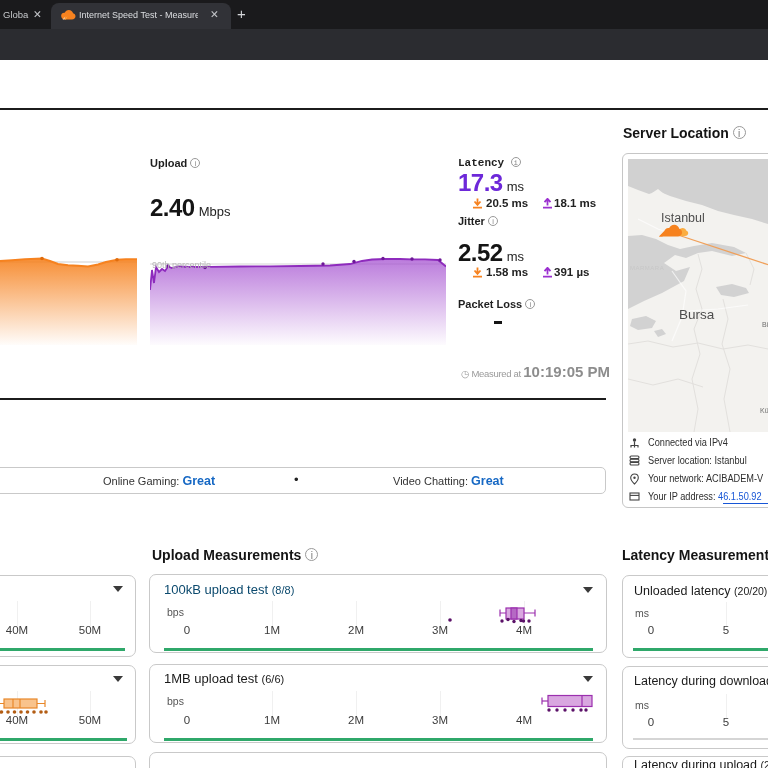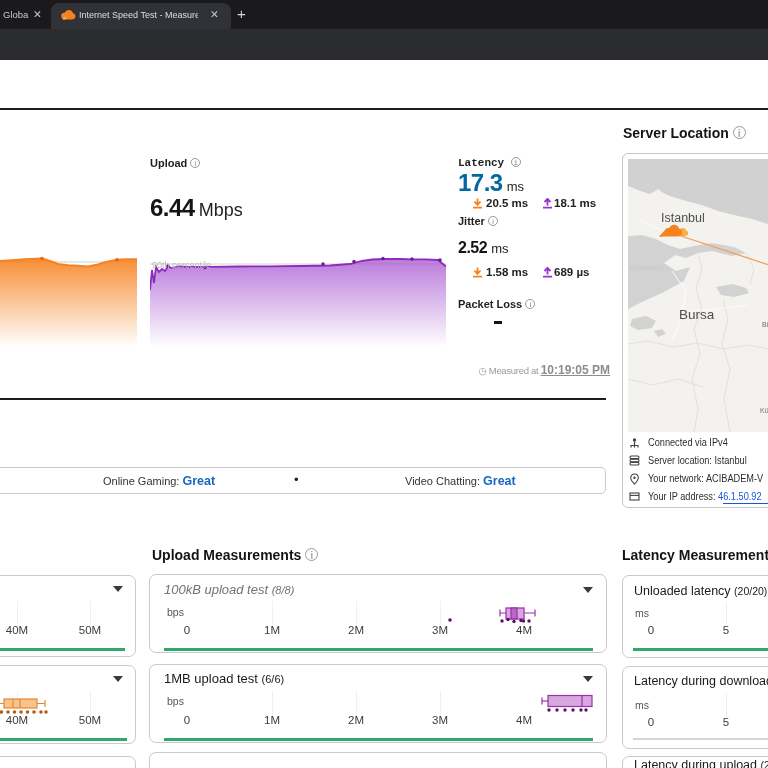--- a/index.html
+++ b/index.html
@@ -26,21 +26,21 @@
   <path d="M3,19 L9,13 L6.5,19 Z" fill="#f0e6d8" opacity="0.9"></path>
 </svg>
 <div class="abs" style="left:79px;top:10px;width:119px;font-size:9px;color:#dddfe2;white-space:nowrap;overflow:hidden;">Internet Speed Test - Measure F</div>
 <div class="abs" style="left:210px;top:8px;font-size:10.5px;color:#c3c5c9;">✕</div>
 <div class="abs" style="left:237px;top:5px;font-size:15px;color:#d4d6d9;">+</div>
 <div class="abs" style="left:0;top:29px;width:768px;height:31px;background:#2b2c30;"></div>
 
 <div class="abs" style="left:0;top:108px;width:768px;height:2px;background:#1c1c1c;"></div>
 
 <div class="abs b" style="left:150px;top:157px;font-size:11px;color:#1f1f1f;">Upload <span style="font-weight:normal;color:#888;font-size:7.5px;border:1px solid #999;border-radius:50%;width:10px;height:10px;display:inline-block;text-align:center;line-height:10px;vertical-align:1px;">i</span></div>
-<div class="abs" style="left:150px;top:194px;"><span class="b" style="font-size:24px;color:#141414;letter-spacing:-0.5px;">6.44</span><span style="font-size:18px;color:#222;margin-left:4px;">Mbps</span></div>
+<div class="abs" style="left:150px;top:194px;"><span class="b" style="font-size:24px;color:#141414;letter-spacing:-0.5px;">2.40</span><span style="font-size:13px;color:#222;margin-left:4px;">Mbps</span></div>
 
 <svg class="abs" style="left:0;top:250px;" width="137" height="95" viewBox="0 0 137 95">
   <defs>
       <linearGradient id="og" x1="0" y1="0" x2="0" y2="1">
     <stop offset="0" stop-color="#f6821f" stop-opacity="0.9"></stop>
     <stop offset="1" stop-color="#f6821f" stop-opacity="0.02"></stop>
   </linearGradient>
     </defs>
   <line x1="0" y1="12" x2="137" y2="12" stroke="#cfcfcf" stroke-width="1"></line>
   <path d="M0,11 L12,10.3 L25,9.3 L42,8.5 L50,11 L58,14 L68,15.3 L78,15.8 L88,16.5 L98,14.5 L106,12 L117,9.7 L126,9.3 L137,9.3 L137,95 L0,95 Z" fill="url(#og)"></path>
@@ -65,52 +65,52 @@
       <circle cx="173" cy="14" r="1.7"></circle>
       <circle cx="204" cy="11.5" r="1.7"></circle>
       <circle cx="233" cy="8.5" r="1.7"></circle>
       <circle cx="262" cy="9" r="1.7"></circle>
       <circle cx="290" cy="10" r="1.7"></circle>
   </g>
   <text x="2" y="18" font-size="9" fill="#b8b8b8" font-family="Liberation Sans">90th percentile</text>
 </svg>
 
 <div class="abs b" style="left:458px;top:157px;font-size:11px;color:#1f1f1f;font-family:Liberation Mono, monospace;">Latency <span style="font-weight:normal;color:#888;font-size:7.5px;border:1px solid #999;border-radius:50%;width:10px;height:10px;display:inline-block;text-align:center;line-height:10px;vertical-align:1px;">i</span></div>
-<div class="abs" style="left:458px;top:169px;"><span class="b" style="font-size:24px;color:#0369a1;letter-spacing:-0.5px;">17.3</span><span style="font-size:13px;color:#222;margin-left:4px;">ms</span></div>
+<div class="abs" style="left:458px;top:169px;"><span class="b" style="font-size:24px;color:#6d28d9;letter-spacing:-0.5px;">17.3</span><span style="font-size:13px;color:#222;margin-left:4px;">ms</span></div>
 <svg class="abs" style="left:472px;top:198px;" width="11" height="11" viewBox="0 0 11 11">
     <path d="M5.5,0.5 L5.5,6 M2.5,3.5 L5.5,6.8 L8.5,3.5 M1,9.7 L10,9.7" stroke="#f6821f" stroke-width="1.8" fill="none"></path>
   </svg>
 <div class="abs b" style="left:486px;top:197px;font-size:11.5px;color:#222;">20.5 ms</div>
 <svg class="abs" style="left:542px;top:198px;" width="11" height="11" viewBox="0 0 11 11">
     <path d="M5.5,7.5 L5.5,1.5 M2.5,4.2 L5.5,0.8 L8.5,4.2 M1,9.7 L10,9.7" stroke="#9b30d0" stroke-width="1.8" fill="none"></path>
   </svg>
 <div class="abs b" style="left:554px;top:197px;font-size:11.5px;color:#222;">18.1 ms</div>
 
 <div class="abs b" style="left:458px;top:215px;font-size:11px;color:#1f1f1f;">Jitter <span style="font-weight:normal;color:#888;font-size:7.5px;border:1px solid #999;border-radius:50%;width:10px;height:10px;display:inline-block;text-align:center;line-height:10px;vertical-align:1px;">i</span></div>
-<div class="abs" style="left:458px;top:239px;"><span class="b" style="font-size:16px;color:#141414;letter-spacing:-0.5px;">2.52</span><span style="font-size:13px;color:#222;margin-left:4px;">ms</span></div>
+<div class="abs" style="left:458px;top:239px;"><span class="b" style="font-size:24px;color:#141414;letter-spacing:-0.5px;">2.52</span><span style="font-size:13px;color:#222;margin-left:4px;">ms</span></div>
 <svg class="abs" style="left:472px;top:267px;" width="11" height="11" viewBox="0 0 11 11">
     <path d="M5.5,0.5 L5.5,6 M2.5,3.5 L5.5,6.8 L8.5,3.5 M1,9.7 L10,9.7" stroke="#f6821f" stroke-width="1.8" fill="none"></path>
   </svg>
 <div class="abs b" style="left:486px;top:266px;font-size:11.5px;color:#222;">1.58 ms</div>
 <svg class="abs" style="left:542px;top:267px;" width="11" height="11" viewBox="0 0 11 11">
     <path d="M5.5,7.5 L5.5,1.5 M2.5,4.2 L5.5,0.8 L8.5,4.2 M1,9.7 L10,9.7" stroke="#9b30d0" stroke-width="1.8" fill="none"></path>
   </svg>
-<div class="abs b" style="left:554px;top:266px;font-size:11.5px;color:#222;">689 µs</div>
+<div class="abs b" style="left:554px;top:266px;font-size:11.5px;color:#222;">391 µs</div>
 
 <div class="abs b" style="left:458px;top:298px;font-size:11px;color:#1f1f1f;">Packet Loss <span style="font-weight:normal;color:#888;font-size:7.5px;border:1px solid #999;border-radius:50%;width:10px;height:10px;display:inline-block;text-align:center;line-height:10px;vertical-align:1px;">i</span></div>
 <div class="abs" style="left:494px;top:321px;width:8px;height:3px;background:#141414;"></div>
 
-<div class="abs" style="left:0;top:363px;width:610px;text-align:right;font-size:9.5px;letter-spacing:-0.3px;color:#9a9a9a;">◷ Measured at <span class="b" style="color:#8d8d8d;font-size:12px;letter-spacing:0;text-decoration:underline;">10:19:05 PM</span></div>
+<div class="abs" style="left:0;top:363px;width:610px;text-align:right;font-size:9.5px;letter-spacing:-0.3px;color:#9a9a9a;">◷ Measured at <span class="b" style="color:#8d8d8d;font-size:15px;letter-spacing:0;">10:19:05 PM</span></div>
 
 <div class="abs" style="left:0;top:398px;width:606px;height:2px;background:#1c1c1c;"></div>
 
 <div class="abs" style="left:-20px;top:467px;width:626px;height:27px;border:1px solid #c9c9c9;border-radius:5px;"></div>
 <div class="abs" style="left:103px;top:474px;font-size:11px;color:#333;">Online Gaming: <span class="b" style="font-size:12.5px;color:#1668c4;">Great</span></div>
 <div class="abs" style="left:294px;top:472px;font-size:13px;color:#222;">•</div>
-<div class="abs" style="left:393px;top:474px;font-size:11px;color:#333;margin-left:12px;">Video Chatting: <span class="b" style="font-size:12.5px;color:#1668c4;">Great</span></div>
+<div class="abs" style="left:393px;top:474px;font-size:11px;color:#333;">Video Chatting: <span class="b" style="font-size:12.5px;color:#1668c4;">Great</span></div>
 
 <div class="abs b" style="left:623px;top:125px;font-size:14px;color:#141414;">Server Location <span style="font-weight:normal;color:#777;font-size:10px;border:1px solid #999;border-radius:50%;width:13px;height:13px;display:inline-block;text-align:center;line-height:13px;vertical-align:1px;">i</span></div>
 <div class="abs" style="left:622px;top:153px;width:160px;height:355px;border:1px solid #c6c6c6;border-radius:6px;"></div>
 <svg class="abs" style="left:628px;top:159px;" width="140" height="273" viewBox="0 0 140 273">
   <rect x="0" y="0" width="140" height="273" fill="#f3f2ef"></rect>
 
   <path d="M0,0 L140,0 L140,65 L124,60 L106,56 L90,52 L74,46 L58,42 L42,37 L30,32 L21,35 L10,31 L0,27 Z" fill="#d1d1d1"></path>
   <path d="M30,30 L36,35 L30,38 L24,34 Z" fill="#f3f2ef"></path>
 
   <path d="M0,77 L14,76 L28,80 L40,86 L52,90 L66,87 L84,84 L106,88 L118,94 L104,97 L84,92 L70,94 L58,99 L47,96 L36,104 L48,112 L62,108 L56,122 L34,134 L16,142 L0,150 Z" fill="#d2d2d2"></path>
@@ -205,21 +205,21 @@
       <circle cx="46" cy="18" r="1.8"></circle>
   </g>
 </svg>
 <div class="axlab" style="left:17px;top:714px;">40M</div>
 <div class="axlab" style="left:90px;top:714px;">50M</div>
 <div class="greenline" style="left:0;top:738px;width:127px;"></div>
 
 <div class="card" style="left:-21px;top:756px;width:157px;height:40px;"></div>
 
 <div class="card" style="left:149px;top:574px;width:458px;height:79px;"></div>
-<div class="abs" style="left:164px;top:582px;font-size:13px;color:#737373;font-style:italic;">100kB upload test <span style="font-size:11px;">(8/8)</span></div>
+<div class="abs" style="left:164px;top:582px;font-size:13px;color:#0c4a6e;">100kB upload test <span style="font-size:11px;">(8/8)</span></div>
 <div class="caret" style="left:583px;top:587px;"></div>
 <div class="abs" style="left:167px;top:606px;font-size:10.5px;color:#555;">bps</div>
 <div class="tick" style="left:272px;top:601px;height:25px;"></div>
 <div class="tick" style="left:356px;top:601px;height:25px;"></div>
 <div class="tick" style="left:440px;top:601px;height:25px;"></div>
 <div class="tick" style="left:524px;top:601px;height:25px;"></div>
 <div class="axlab" style="left:187px;top:624px;">0</div>
 <div class="axlab" style="left:272px;top:624px;">1M</div>
 <div class="axlab" style="left:356px;top:624px;">2M</div>
 <div class="axlab" style="left:440px;top:624px;">3M</div>

